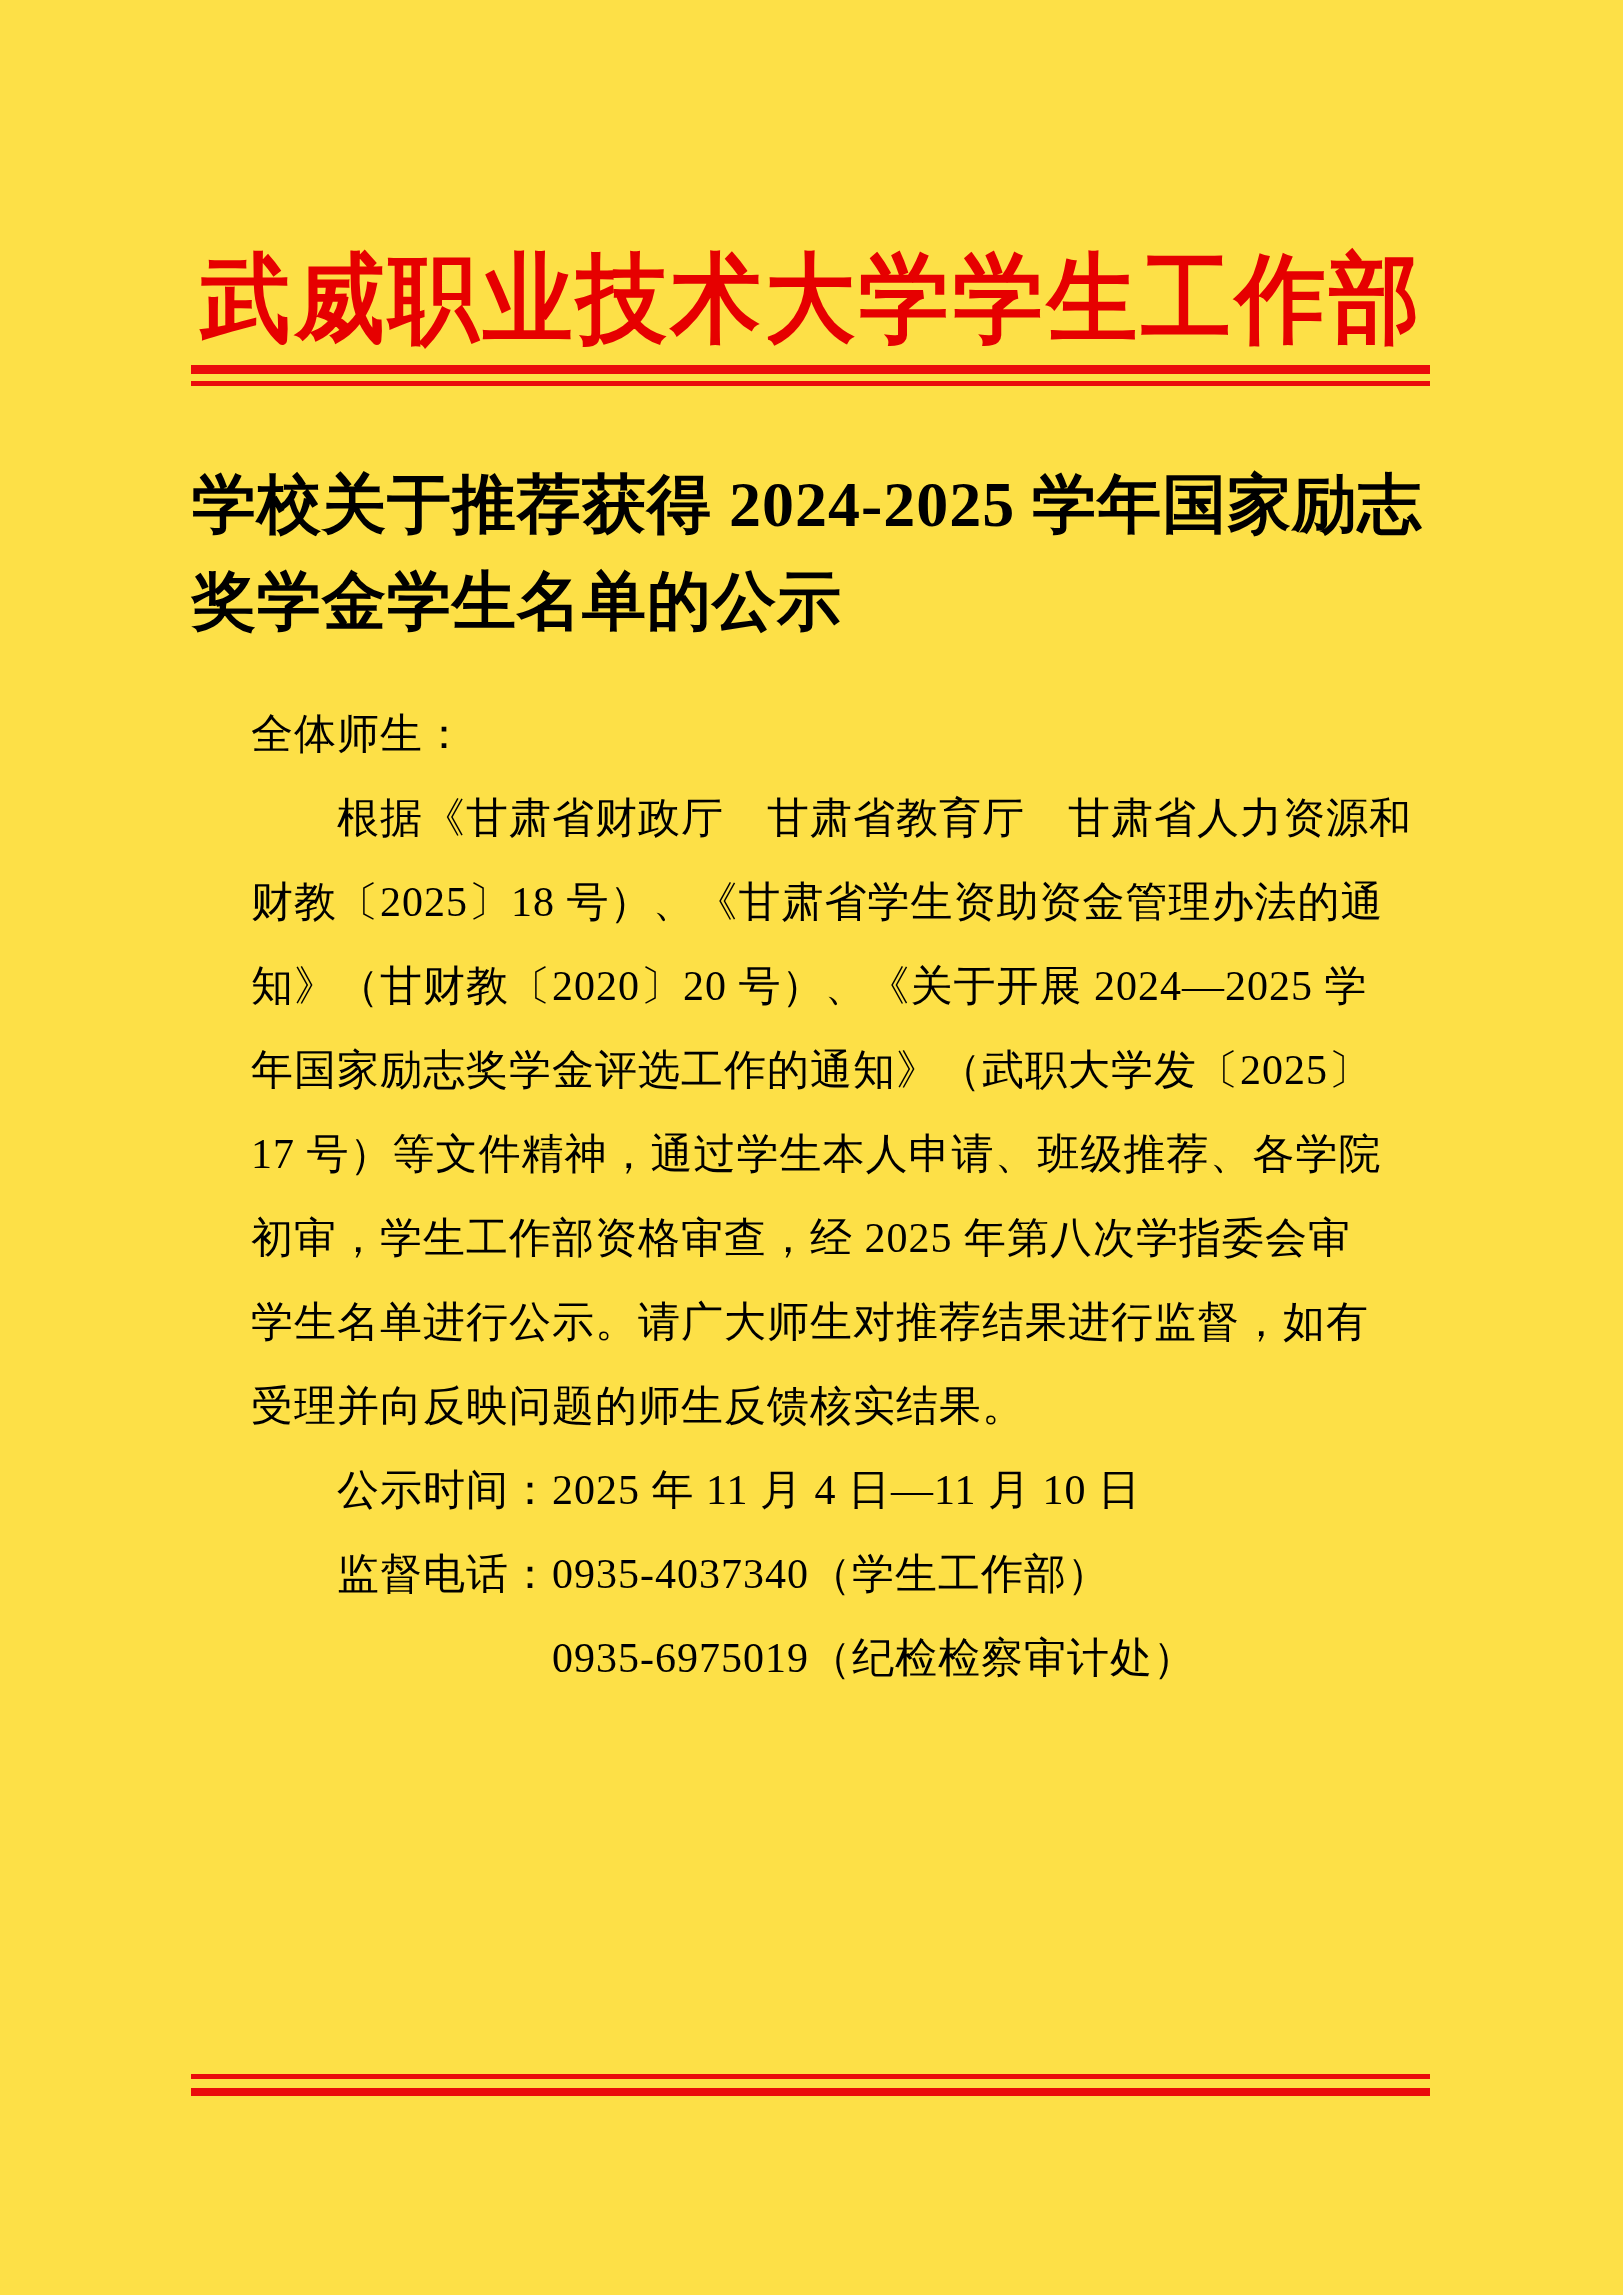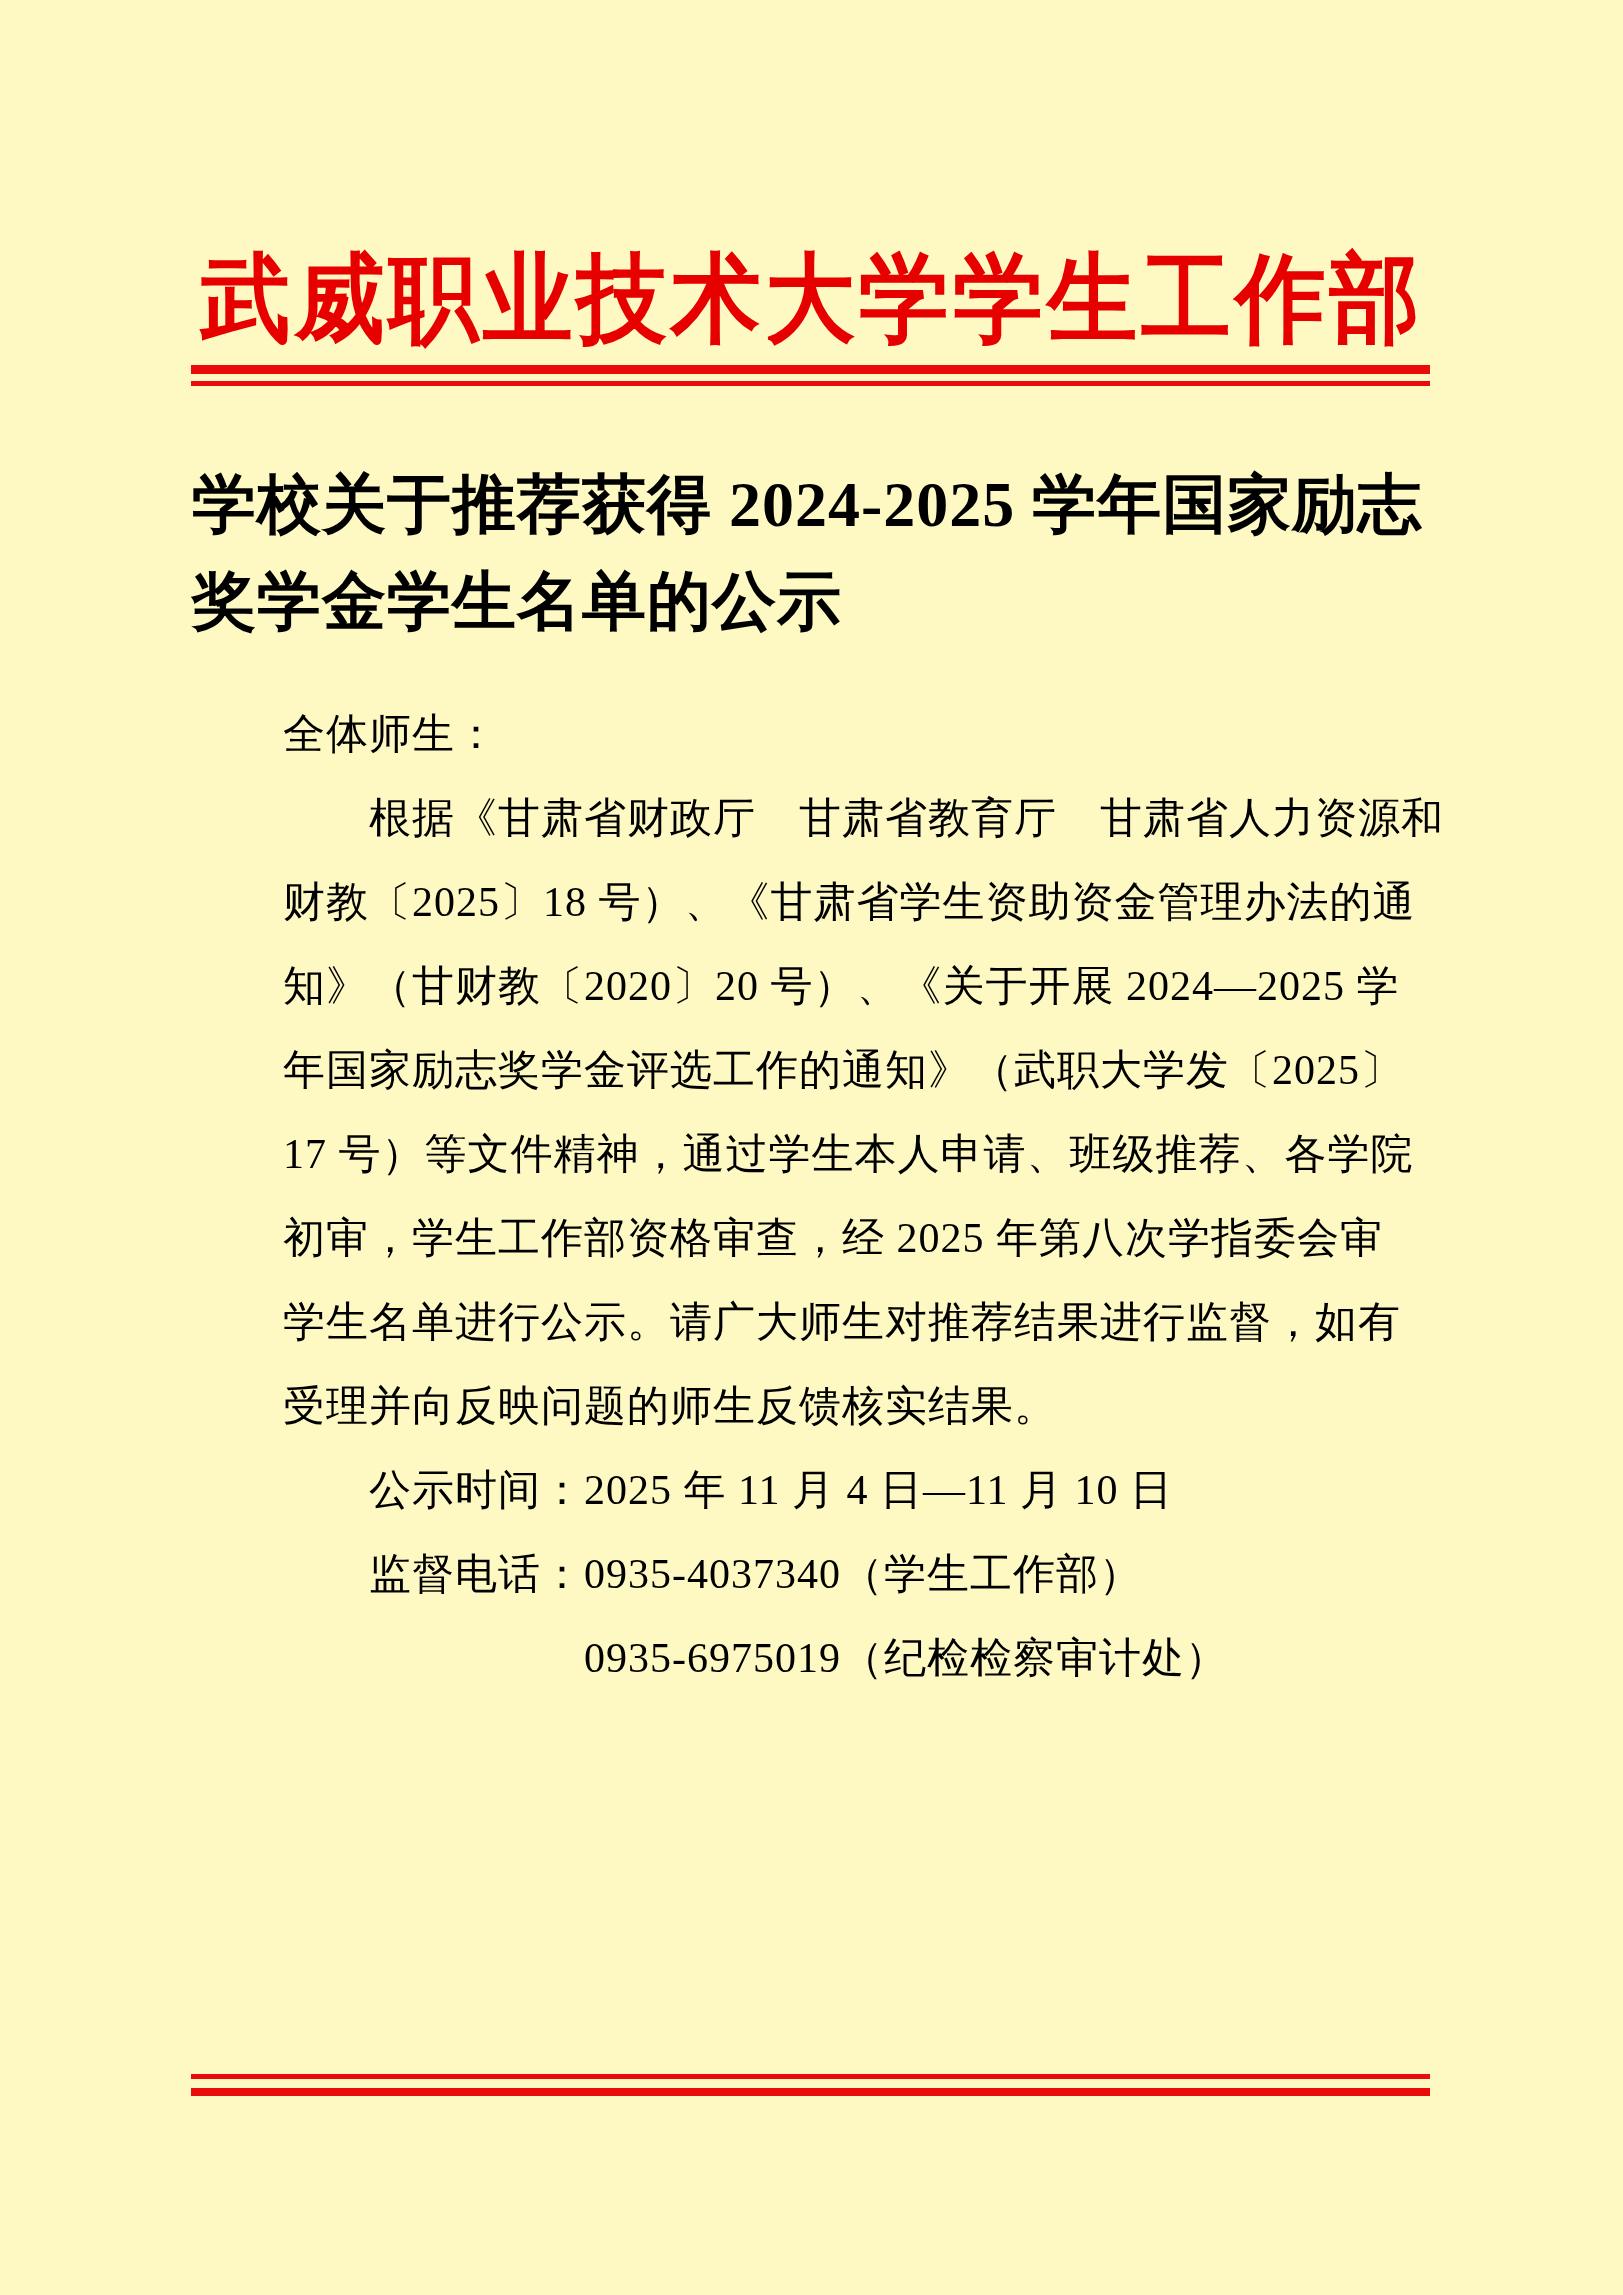--- a/index.html
+++ b/index.html
@@ -1,20 +1,20 @@
 <!DOCTYPE html>
 <html style="font-size:8.2px"><head>
 <meta charset="utf-8">
 <style>
   html, body { margin: 0; padding: 0; background: #ffffff; }
   .page {
     position: relative;
     width: 1623px;
     height: 2295px;
-    background: #fef9c3;
+    background: #fde047;
     font-family: "Liberation Serif", "DejaVu Serif", serif;
     color: #000000;
     overflow: hidden;
   }
   
   .masthead {
     position: absolute;
     top: 249px;
     left: 192px;
     width: 1240px;
@@ -58,21 +58,21 @@
     position: absolute;
     top: 692px;
     left: 251px;
     width: 1125px;
     font-size: 42px;
     line-height: 84px;
     letter-spacing: 1px;
     font-weight: 400;
     color: #000000;
   }
-  .line { white-space: nowrap; margin-left: 32px; }
+  .line { white-space: nowrap; }
   .indent-2 { padding-left: 86px; }
   .indent-phone { padding-left: 301px; }
 </style>
 </head>
 <body>
 
 <div class="page">
 
   <div class="masthead">武威职业技术大学学生工作部</div>
 

